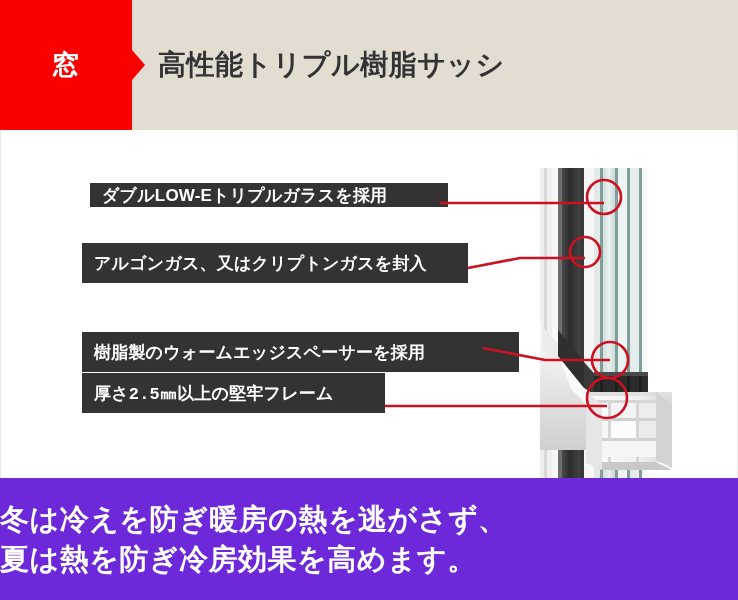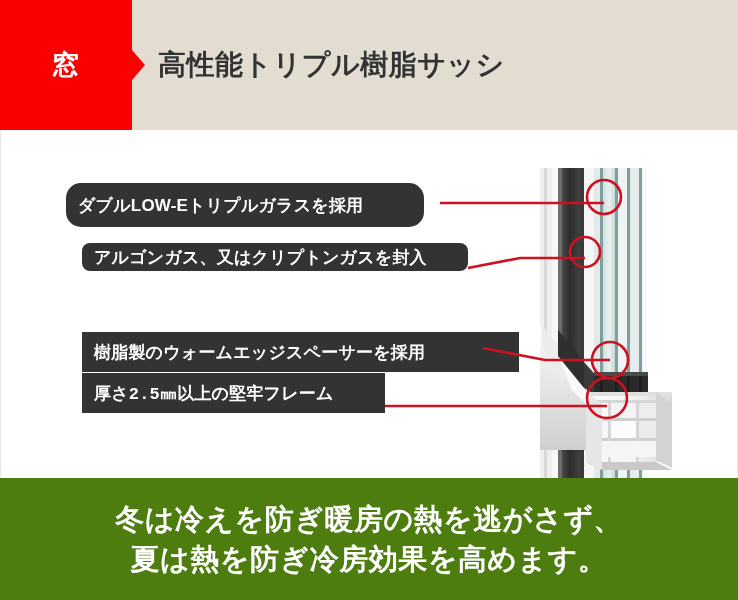--- a/index.html
+++ b/index.html
@@ -84,22 +84,22 @@
     color: #ffffff;
     font-size: 17px;
     font-weight: bold;
     display: flex;
     align-items: center;
     padding: 0 12px;
     box-sizing: border-box;
     letter-spacing: 0.2px;
     white-space: nowrap;
   }
-  .callout-1 { left: 66px; top: 183px; width: 358px; height: 44px; border-radius: 15px; }
-  .callout-2 { left: 82px; top: 243px; width: 386px; height: 28px; border-radius: 8px; }
+  .callout-1 { left: 90px; top: 183px; width: 358px; height: 24px; }
+  .callout-2 { left: 82px; top: 243px; width: 386px; height: 40px; }
   .callout-3 { left: 82px; top: 332px; width: 437px; height: 40px; }
   .callout-4 { left: 82px; top: 373px; width: 303px; height: 40px; font-family: Liberation Mono, monospace; }
 
   
   .overlay {
     position: absolute;
     left: 0; top: 0;
     width: 738px; height: 600px;
     pointer-events: none;
   }
@@ -109,24 +109,23 @@
     position: absolute;
     left: 490px; top: 150px;
     width: 200px; height: 330px;
   }
 
   
   .footer {
     position: absolute;
     left: 0; top: 478px;
     width: 738px; height: 122px;
-    background: #4d7c0f;
+    background: #6d28d9;
     display: flex;
     flex-direction: column;
-    align-items: center;
     justify-content: center;
   }
   .footer-line {
     color: #ffffff;
     font-size: 29px;
     font-weight: bold;
     line-height: 1.38;
     letter-spacing: 0.5px;
     white-space: nowrap;
   }

